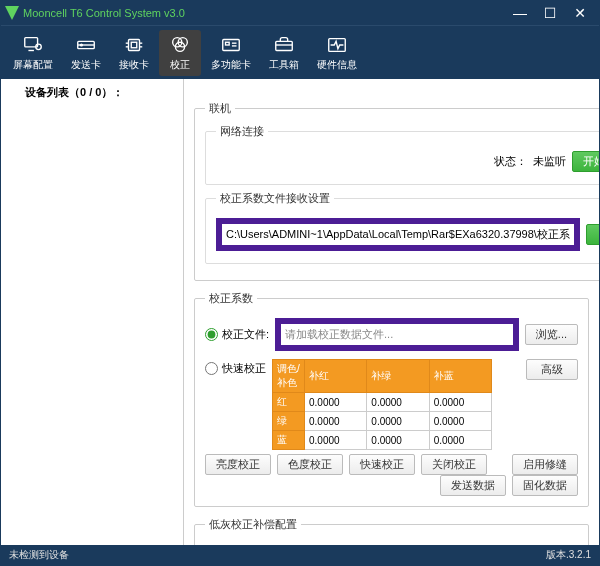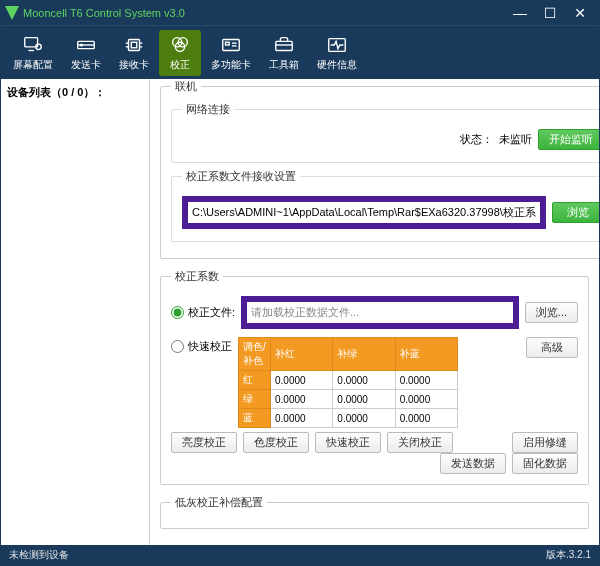--- a/index.html
+++ b/index.html
@@ -4,25 +4,25 @@
 <style>
 * { box-sizing: border-box; margin: 0; padding: 0; font-family: "Microsoft YaHei", "SimSun", sans-serif; }
 body { background: #e8e8e8; width: 600px; height: 566px; overflow: hidden; }
 .window { width: 600px; height: 566px; background: #fff; display: flex; flex-direction: column; border: 1px solid #1a3a5c; }
 .titlebar { background: #1a3a5c; color: #5fd35f; height: 24px; display: flex; align-items: center; padding: 0 4px; font-size: 11px; font-family: "Courier New", monospace; }
 .titlebar .logo { width: 14px; height: 14px; background: #5fd35f; margin-right: 4px; display: inline-block; clip-path: polygon(0 0, 100% 0, 50% 100%); }
 .titlebar .title { flex: 1; }
 .titlebar .winbtn { width: 30px; text-align: center; color: #fff; cursor: pointer; font-size: 14px; }
 .toolbar { background: #1a3a5c; height: 54px; display: flex; align-items: center; padding: 0 4px; gap: 2px; border-top: 1px solid #2a4a6c; }
 .tool { display: flex; flex-direction: column; align-items: center; color: #fff; font-size: 10px; padding: 4px 8px; cursor: pointer; border-radius: 3px; }
-.tool.active { background: #4d7c0f; }
+.tool.active { background: #404040; }
 .tool .ico { width: 26px; height: 22px; margin-bottom: 2px; }
 .body { flex: 1; display: flex; min-height: 0; }
-.sidebar { width: 149px; border-right: 1px solid #ccc; padding: 6px; font-size: 11px; background: #fff; }
-.main { flex: 1; overflow-y: auto; padding: 0 10px 4px 10px; font-size: 11px; background: #fff; }
+.sidebar { width: 165px; border-right: 1px solid #ccc; padding: 6px; font-size: 11px; background: #fff; margin-left: 18px; }
+.main { flex: 1; overflow-y: auto; padding: 22px 10px 4px 10px; font-size: 11px; background: #fff; }
 fieldset { border: 1px solid #ccc; border-radius: 2px; margin-bottom: 10px; padding: 8px 10px 10px 10px; }
 legend { font-size: 11px; padding: 0 4px; color: #333; }
 .inner-fs { border: 1px solid #ddd; padding: 8px 10px; margin-bottom: 6px; }
 .row { display: flex; align-items: center; gap: 6px; margin: 4px 0; }
 .right { justify-content: flex-end; }
 .btn { background: linear-gradient(#fdfdfd,#ececec); border: 1px solid #bbb; border-radius: 2px; padding: 2px 10px; font-size: 11px; cursor: pointer; color: #333; min-width: 52px; text-align: center; }
 .btn-green { background: linear-gradient(#5fc95f,#3cb43c); border: 1px solid #2e9e2e; color: #fff; }
 .textbox { border: 6px solid #4c1d95; padding: 3px 4px; font-size: 11px; background: #fff; flex: 1; min-width: 0; overflow: hidden; white-space: nowrap; }
 .radio { accent-color: #2e9e2e; }
 .grp { display: flex; align-items: center; gap: 4px; }

